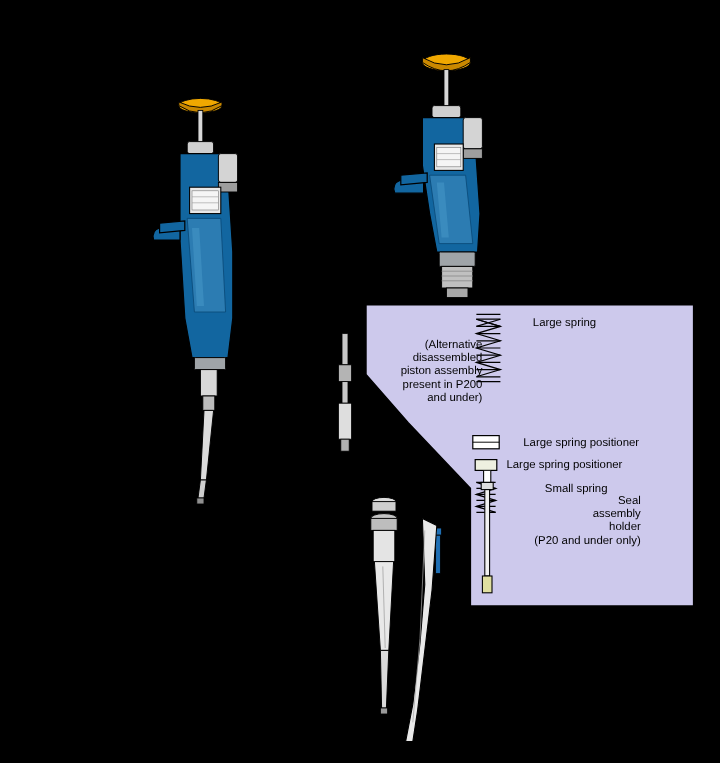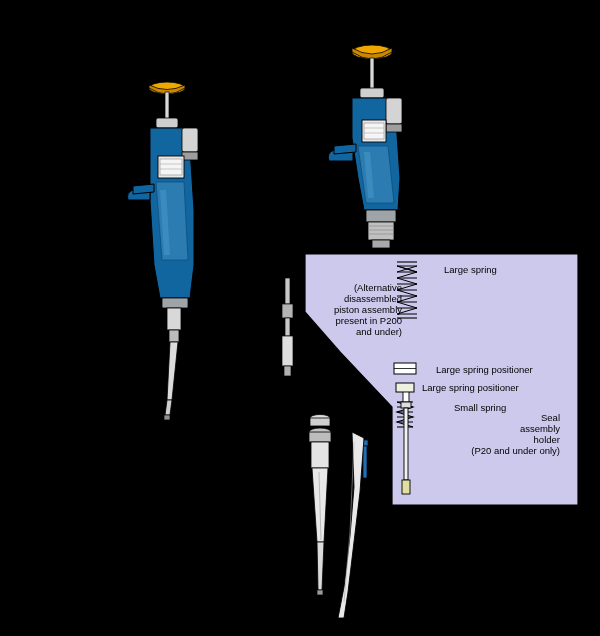--- a/index.html
+++ b/index.html
@@ -174,21 +174,21 @@
     <div class="label" style="left:142px; top:150px;margin-left:32px;">Small spring</div>
 
     <div class="abs" style="left:118px; top:140px; width:16px; height:110px;">
       <svg width="16" height="110" viewBox="0 0 16 110">
         <rect x="5" y="0" width="6" height="10" fill="#ffffff" stroke="#000" stroke-width="0.9"></rect>
         <rect x="3" y="10" width="10" height="6" fill="#dddddd" stroke="#000" stroke-width="0.9"></rect>
         <rect x="6" y="16" width="4" height="72" fill="#f2f2f2" stroke="#000" stroke-width="0.9"></rect>
         <rect x="4" y="88" width="8" height="14" fill="#e0dfa0" stroke="#000" stroke-width="0.9"></rect>
       </svg>
     </div>
-    <div class="label center" style="left:170px; top:160px; width:110px;">Seal
+    <div class="label center" style="left:144px; top:160px; width:110px;">Seal
 assembly
 holder
 (P20 and under only)</div>
   </div>
 
   <div class="abs" style="left:358px; top:440px; width:14px; height:40px;">
     <svg width="14" height="40" viewBox="0 0 14 40">
       <rect x="4" y="0" width="6" height="6" fill="#1f6fb4" stroke="#000" stroke-width="0.7"></rect>
       <rect x="5" y="6" width="4" height="32" fill="#1f6fb4" stroke="#000" stroke-width="0.7"></rect>
     </svg>

